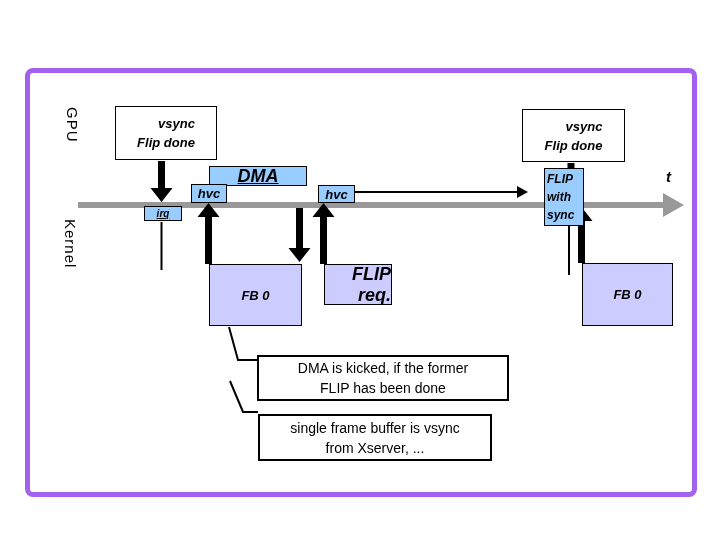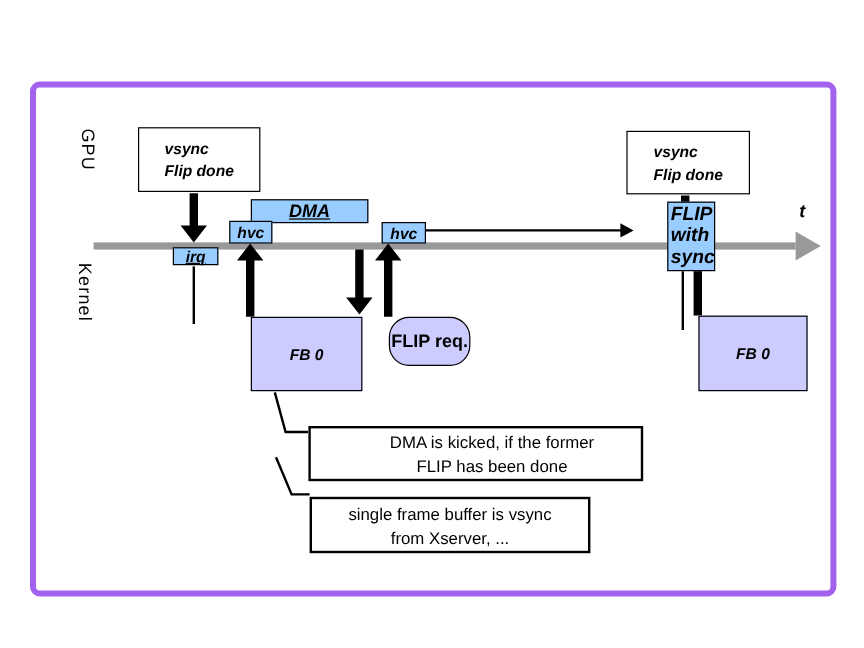--- a/index.html
+++ b/index.html
@@ -2,48 +2,48 @@
 <html><head>
 <meta charset="utf-8">
 <style>
   html,body { margin:0; padding:0; background:#ffffff; }
   .page { position:relative; width:720px; height:540px; background:#ffffff; overflow:hidden;
           font-family:"Liberation Sans","DejaVu Sans",sans-serif; color:#000; }
   .frame { position:absolute; left:25px; top:68px; width:662px; height:419px;
            border:5px solid #A362ED; border-radius:8px; background:#ffffff; z-index:0; }
   .lay { position:absolute; z-index:1; left:0; top:0; }
   .box { position:absolute; z-index:2; border:1px solid #000; box-sizing:content-box;
-         display:flex; align-items:center; justify-content:center; text-align:left; }
+         display:flex; align-items:center; justify-content:center; text-align:right; }
   .blue { background:#99CCFF; }
   .lav  { background:#CCCCFF; }
   .white{ background:#ffffff; }
   .lbl  { font-style:italic; font-weight:bold; }
   .ul   { text-decoration:underline; }
   .ml   { white-space:pre-line; }
   .vlabel { position:absolute; z-index:2; writing-mode:vertical-rl; font-size:15px; letter-spacing:1px; }
 
   .vsync-left  { left:115px; top:106px; width:100px; height:52px; font-size:13px; line-height:19px; }
   .vsync-right { left:522px; top:109px; width:101px; height:51px; font-size:13px; line-height:19px; }
-  .dma-box     { left:209px; top:166px; width:96px; height:18px; font-size:15px; }
+  .dma-box     { left:209px; top:166px; width:96px; height:18px; font-size:18px; }
   .hvc1-box    { left:191px; top:184px; width:34px; height:17px; font-size:13px; }
   .hvc2-box    { left:318px; top:185px; width:35px; height:16px; font-size:13px; }
-  .irq-box     { left:144px; top:206px; width:36px; height:13px; font-size:13px; line-height:12px; }
+  .irq-box     { left:144px; top:206px; width:36px; height:13px; font-size:10px; line-height:12px; }
   .blocking-box{ left:213px; top:225px; width:74px; height:21px; font-size:13px; }
-  .flipsync-box{ left:556px; top:168px; width:36px; height:56px; font-size:16px; line-height:18px;
+  .flipsync-box{ left:544px; top:168px; width:36px; height:56px; font-size:12px; line-height:18px;
                  justify-content:flex-start; text-align:left; padding-left:2px; }
   .fb0-left    { left:209px; top:264px; width:91px; height:60px; font-size:13px; font-style:italic; font-weight:bold; }
-  .flipreq-box { left:324px; top:264px; width:66px; height:39px; font-size:15px; font-weight:bold;border-radius:17px; }
+  .flipreq-box { left:324px; top:264px; width:66px; height:39px; font-size:18px; font-style:italic; font-weight:bold; }
   .fb0-right   { left:582px; top:263px; width:89px; height:61px; font-size:13px; font-style:italic; font-weight:bold; }
   .t-label     { position:absolute; z-index:2; left:666px; top:168px; font-size:15px; font-style:italic; font-weight:bold; }
   .gpu-label   { left:64px; top:107px; }
   .kernel-label{ left:62px; top:219px; }
   .callout { position:absolute; z-index:2; border:2px solid #000; background:#fff;
              display:flex; align-items:center; justify-content:center; text-align:center;
              font-size:14px; line-height:20px; }
-  .callout1 { left:257px; top:355px; width:248px; height:42px;padding-left:27px; }
+  .callout1 { left:257px; top:355px; width:248px; height:42px; }
   .callout2 { left:258px; top:414px; width:230px; height:43px; }
 </style>
 </head>
 <body>
 
 <div class="page">
 
   <div class="frame"></div>
 
   <svg class="lay" width="720" height="540" viewBox="0 0 720 540">

